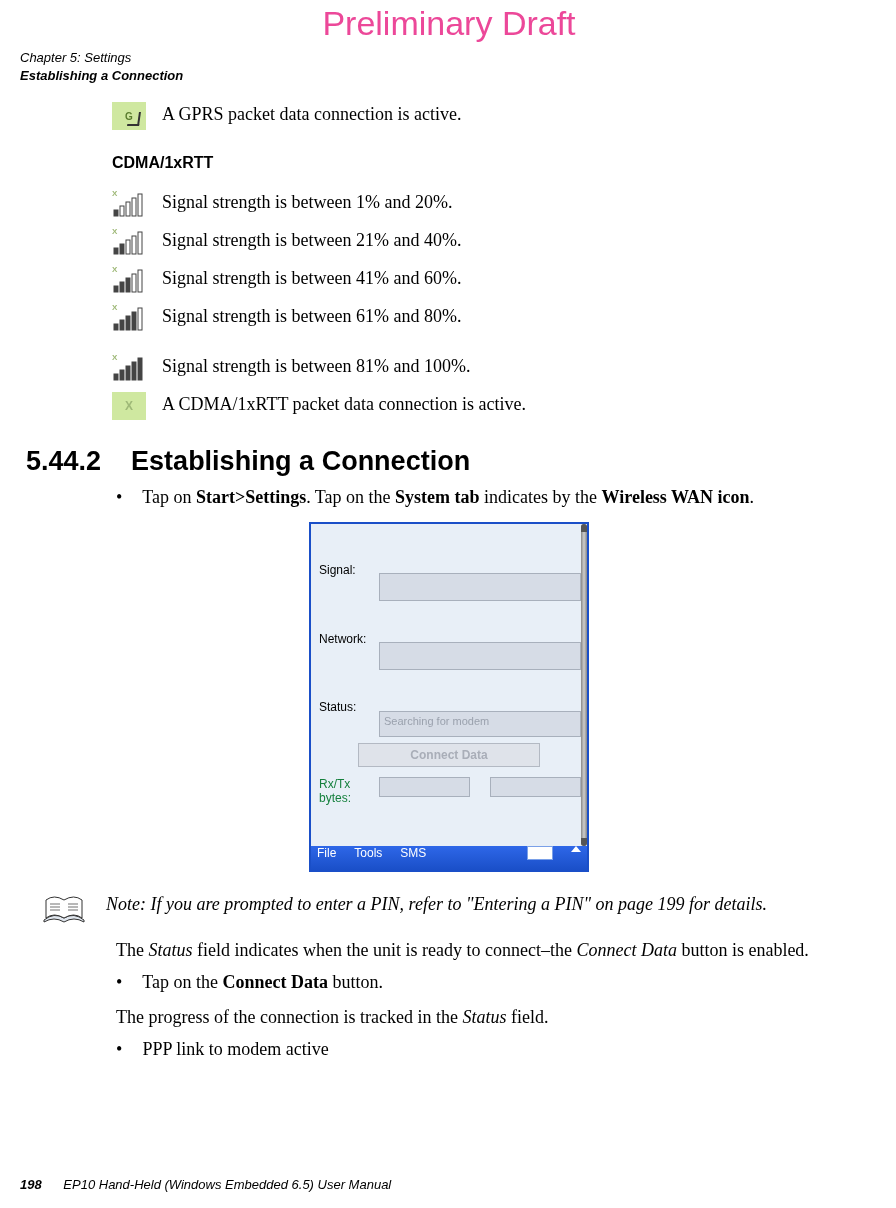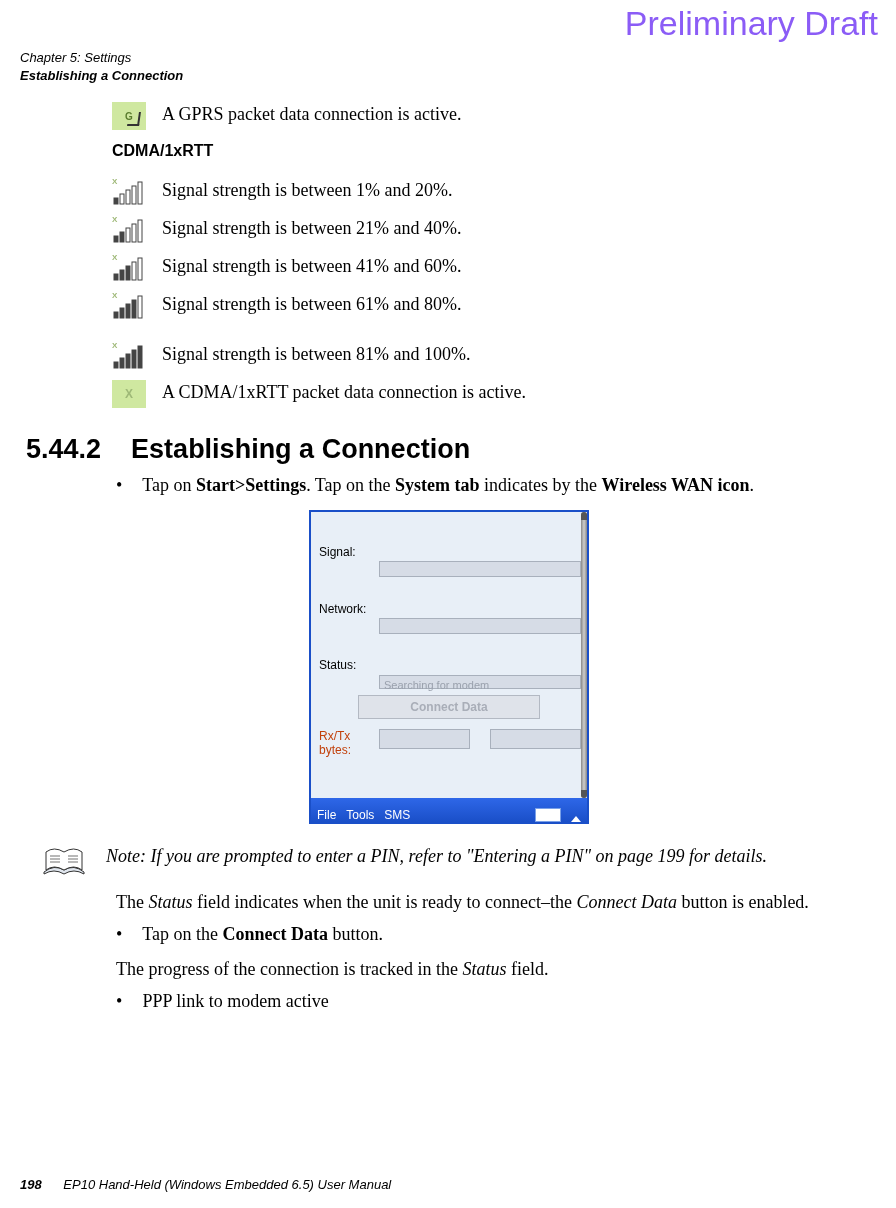--- a/index.html
+++ b/index.html
@@ -11,24 +11,24 @@
     height: 1208px;
     position: relative;
     color: #000;
     background: #fff;
   }
   .page {
     padding: 0 18px 0 20px;
     box-sizing: border-box;
   }
   .draft-header {
-    color: #8b5cf6;
+    color: #ec4899;
     font-family: Arial, Helvetica, sans-serif;
     font-size: 34px;
-    text-align: right;
+    text-align: center;
     margin-top: 4px;
     margin-bottom: 6px;
   }
   .chapter-header {
     font-family: Verdana, Arial, sans-serif;
     font-size: 13px;
     font-style: italic;
     line-height: 1.35;
   }
   .chapter-header .bold { font-weight: bold; }
@@ -38,21 +38,21 @@
     display: flex;
     align-items: flex-start;
     margin-top: 10px;
   }
   .icon-line .icon { width: 34px; flex: 0 0 34px; margin-right: 16px; }
   .icon-line .desc { padding-top: 2px; }
   .subheading-bold {
     font-family: Verdana, Arial, sans-serif;
     font-weight: bold;
     font-size: 16px;
-    margin-top: 12px;
+    margin-top: 24px;
   }
   .section-heading {
     font-family: Verdana, Arial, sans-serif;
     font-weight: bold;
     font-size: 27px;
     margin-top: 26px;
     margin-left: 6px;
   }
   .bullet-line {
     margin-left: 118px;
@@ -121,51 +121,51 @@
     padding: 14px 6px 40px 6px;
     position: relative;
     min-height: 210px;
   }
   .device-row {
     display: flex; align-items: center; margin-bottom: 6px;
     color: #000; font-size: 12px;
   }
   .device-row .lbl { width: 60px; padding-left: 2px; text-align: left; }
   .device-row .field {
-    flex: 1; height: 14px; background: #d6dce6; border: 1px solid #a8b0bc; margin-top: 35px;
+    flex: 1; height: 26px; background: #d6dce6; border: 1px solid #a8b0bc; margin-top: 35px;
   }
   .device-row .field.txt {
     color:#9aa1ad; font-size: 11px; line-height: 18px; padding-left: 4px; box-sizing: border-box;
   }
   .connect-btn {
     width: 180px; margin: 6px auto 10px auto; height: 22px;
     background: #dfe3ea; border: 1px solid #b3b9c3;
     color: #a9aeb8; text-align: center; line-height: 22px;
     font-weight: bold; font-size: 12px;
   }
   .rxtx-row {
-    display: flex; align-items: flex-start; color: #c2410c; font-size: 12px;
+    display: flex; align-items: flex-start; color: #15803d; font-size: 12px;
   }
   .rxtx-row .lbl { width: 60px; padding-left: 2px; line-height:1.2;}
   .rxtx-row .boxes { flex:1; display:flex; gap: 20px; }
   .rxtx-row .boxes .field { flex:1; height:18px; background:#d6dce6; border:1px solid #a8b0bc; }
   .device-scroll {
     position:absolute; right:0; top:0; bottom:0; width:6px;
     background: linear-gradient(90deg,#888,#ccc,#888);
     border-radius:3px;
   }
   .device-scroll::before, .device-scroll::after{
     content:""; position:absolute; left:0; right:0; height:8px; background:#555;
   }
   .device-scroll::before{top:0; border-radius:3px 3px 0 0;}
   .device-scroll::after{bottom:0; border-radius:0 0 3px 3px;}
   .device-bottombar {
     background: linear-gradient(#2e67e8, #1a4fc8);
-    color: #fff; height: 24px; display:flex; align-items: flex-end;
-    font-size: 12px; padding: 0 6px; gap: 10px;
+    color: #fff; height: 24px; display:flex; align-items: flex-start;
+    font-size: 12px; padding: 0 6px; gap: 18px;
   }
   .device-bottombar .kbd {
     width: 26px; height: 14px; background: #fff; border:1px solid #7aa0e8;
     box-sizing:border-box;
   }
   .device-bottombar .spacer { flex:1; }
   .device-bottombar .caret {
     width:0; height:0; border-left:5px solid transparent; border-right:5px solid transparent;
     border-bottom:6px solid #fff;
   }

